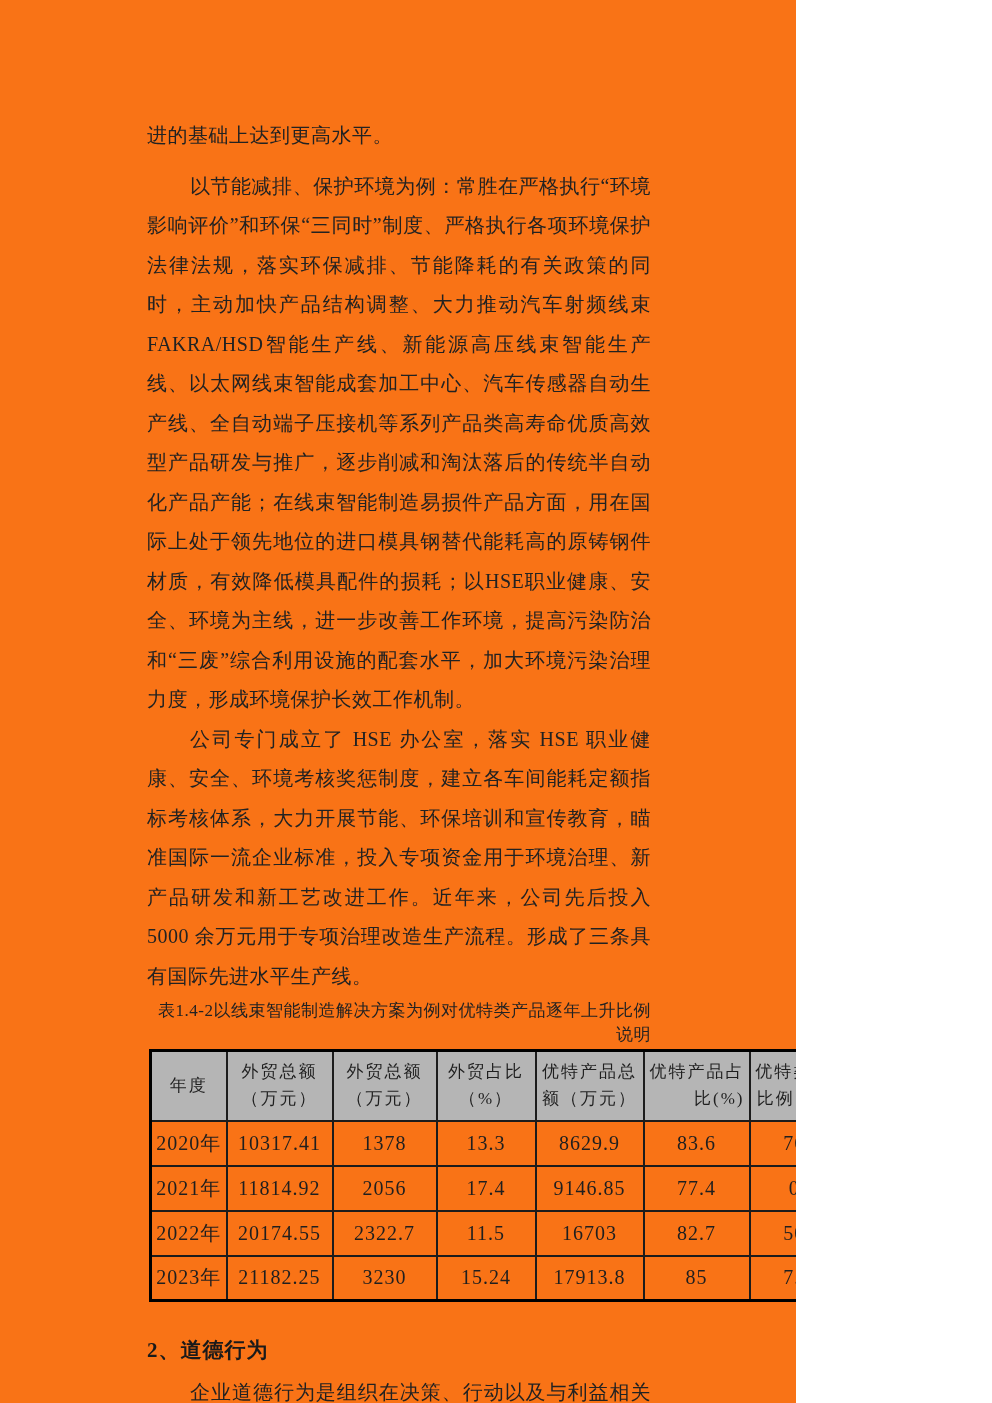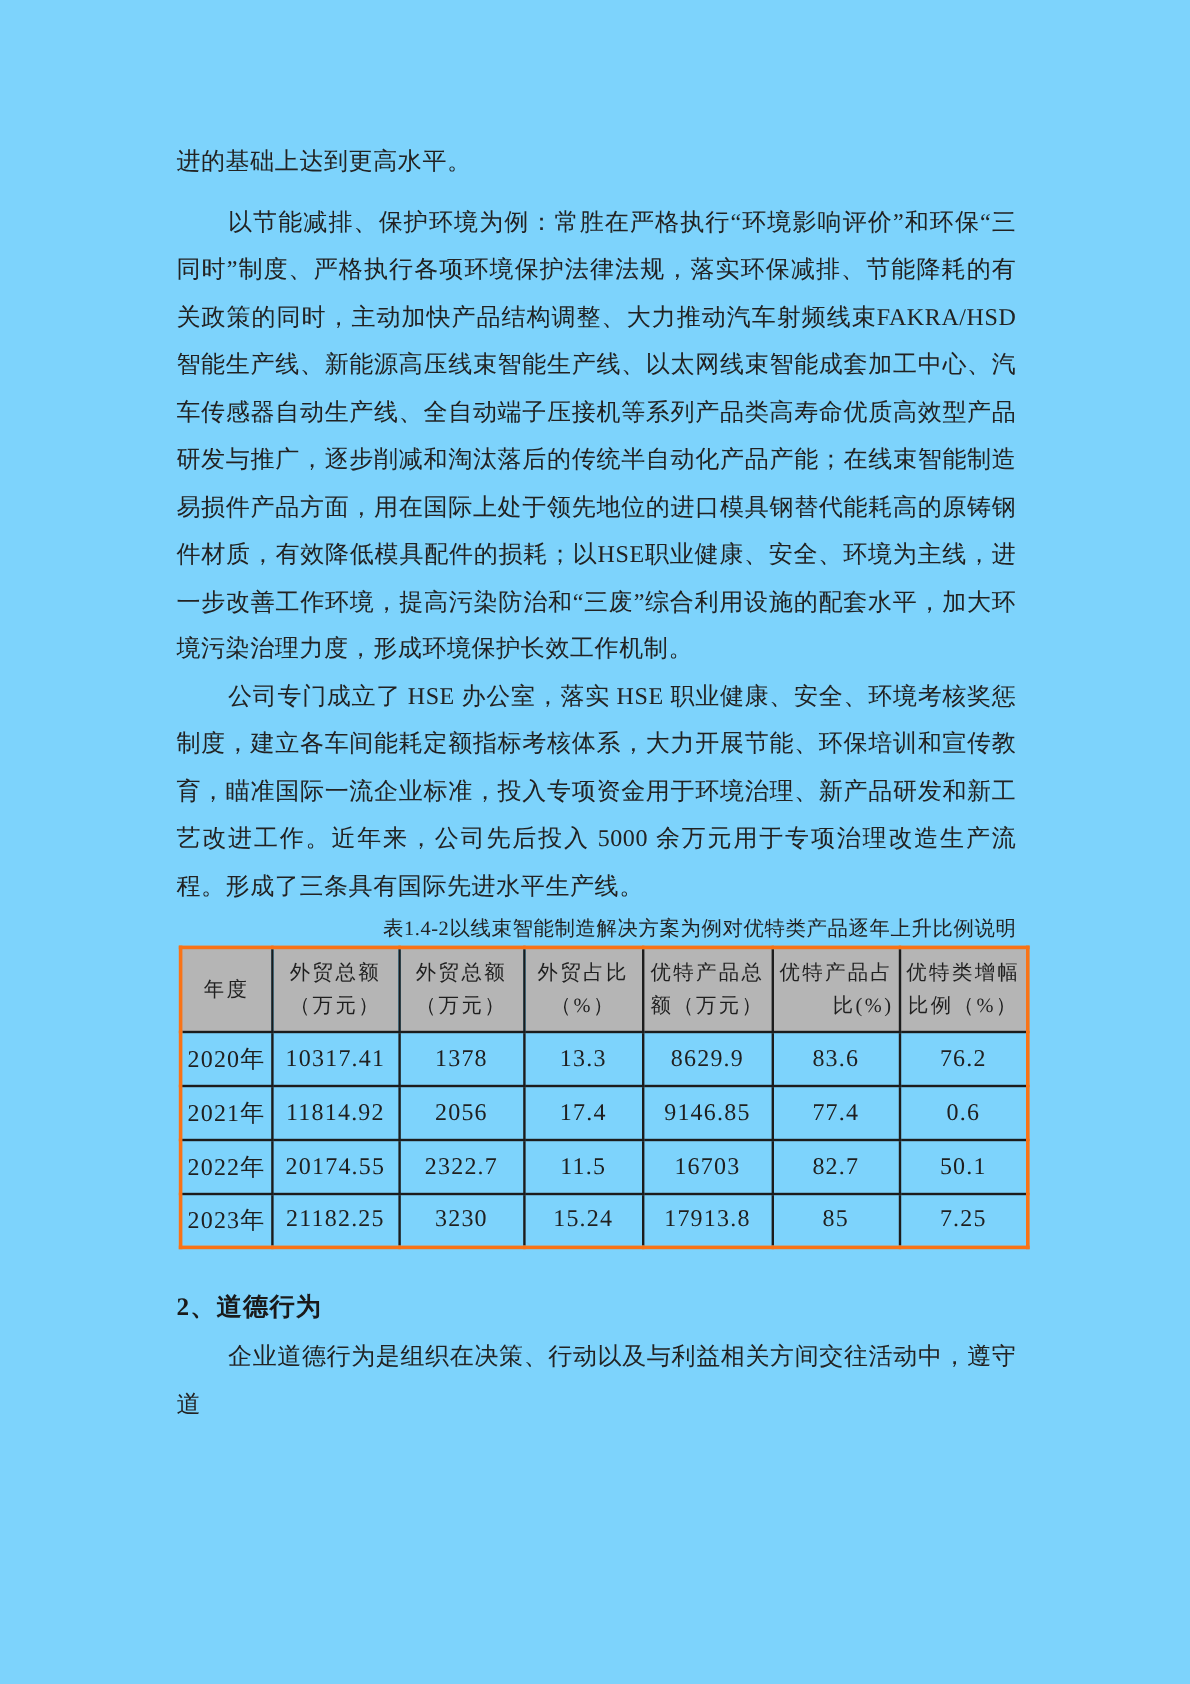--- a/index.html
+++ b/index.html
@@ -1,21 +1,21 @@
 <!DOCTYPE html>
 <html><head>
 <meta charset="utf-8">
 <style>
   * { box-sizing: border-box; }
   html, body { margin: 0; padding: 0; background: #ffffff; }
   .page {
     position: relative;
-    width: 992px;
+    width: 796px;
     height: 1403px;
-    background: #7dd3fc;
+    background: #f97316;
     overflow: hidden;
     font-family: "Liberation Serif", "DejaVu Serif", serif;
     color: #1f1f1f;
   }
   .content {
     padding: 116px 145px 0 147px; 
   }
   .para {
     margin: 0;
     font-size: 20px;
@@ -32,21 +32,21 @@
     line-height: 24px;
     text-align: right;
     letter-spacing: 0.5px;
     color: #222222;
   }
   table.data-table {
     border-collapse: collapse;
     table-layout: fixed;
     width: 706px;
     margin-left: 2px;
-    border: 3px solid #f97316;
+    border: 3px solid #000000;
   }
   table.data-table th,
   table.data-table td {
     border: 2px solid #1c1c1c;
     text-align: center;
     vertical-align: middle;
     padding: 2px 4px;
     overflow: hidden;
   }
   table.data-table thead th {

